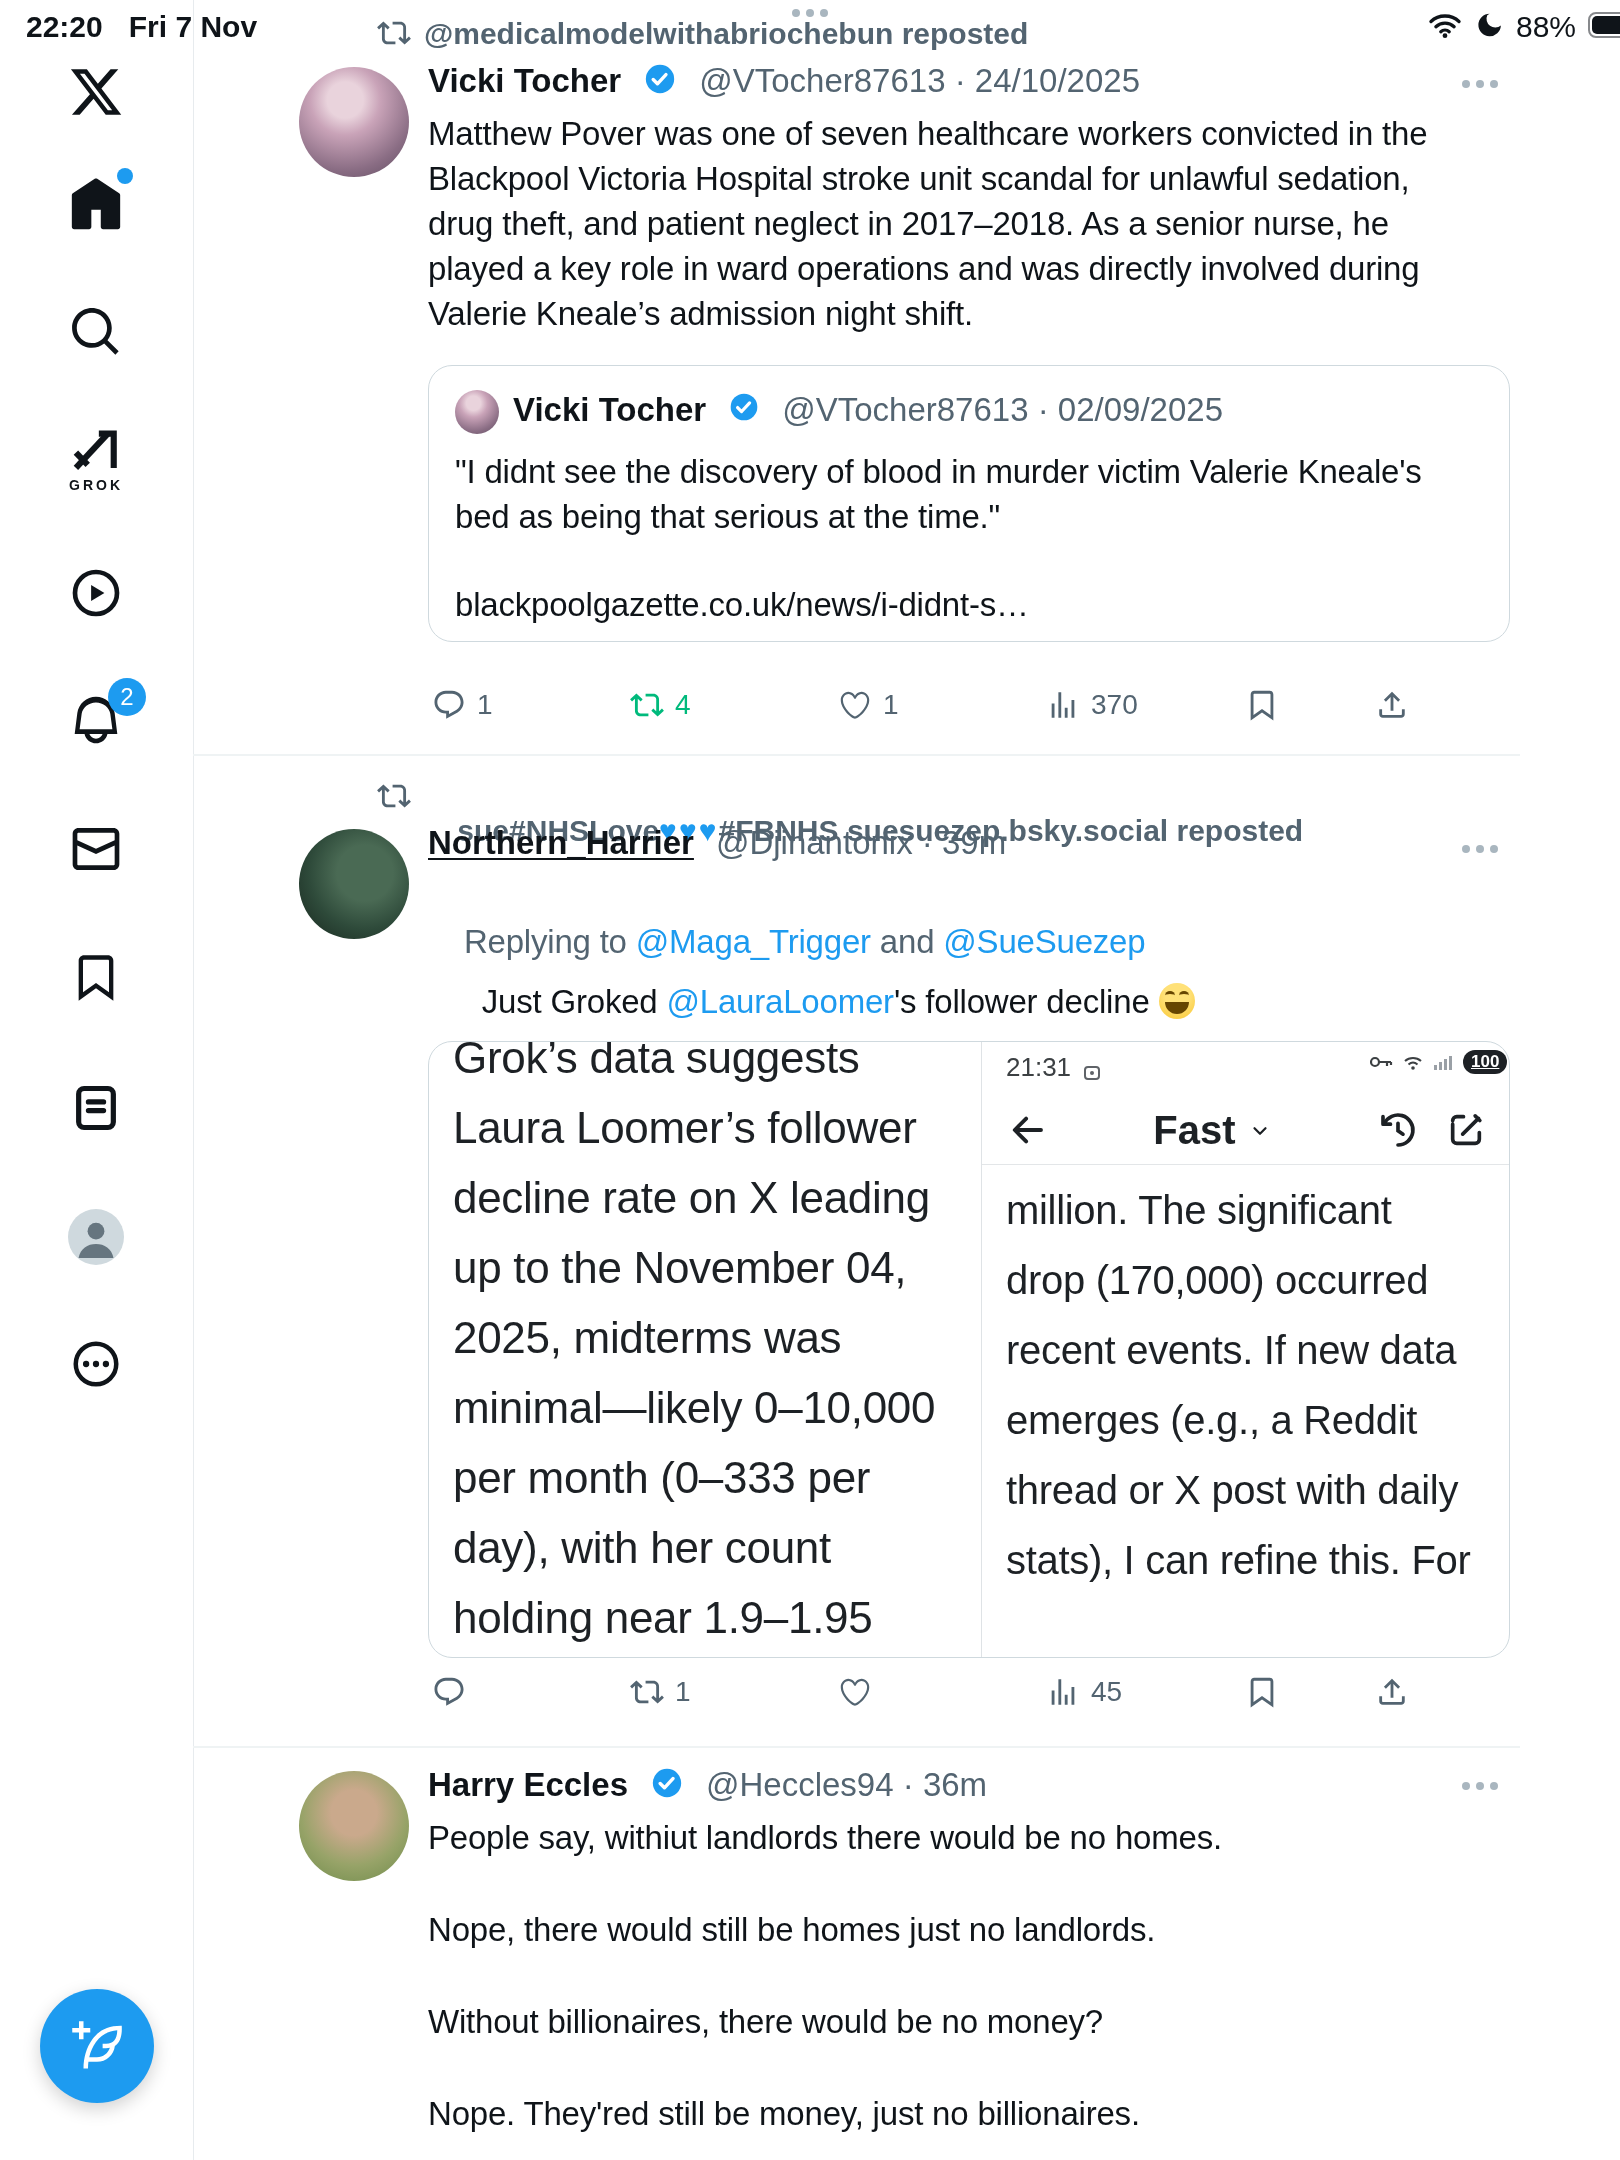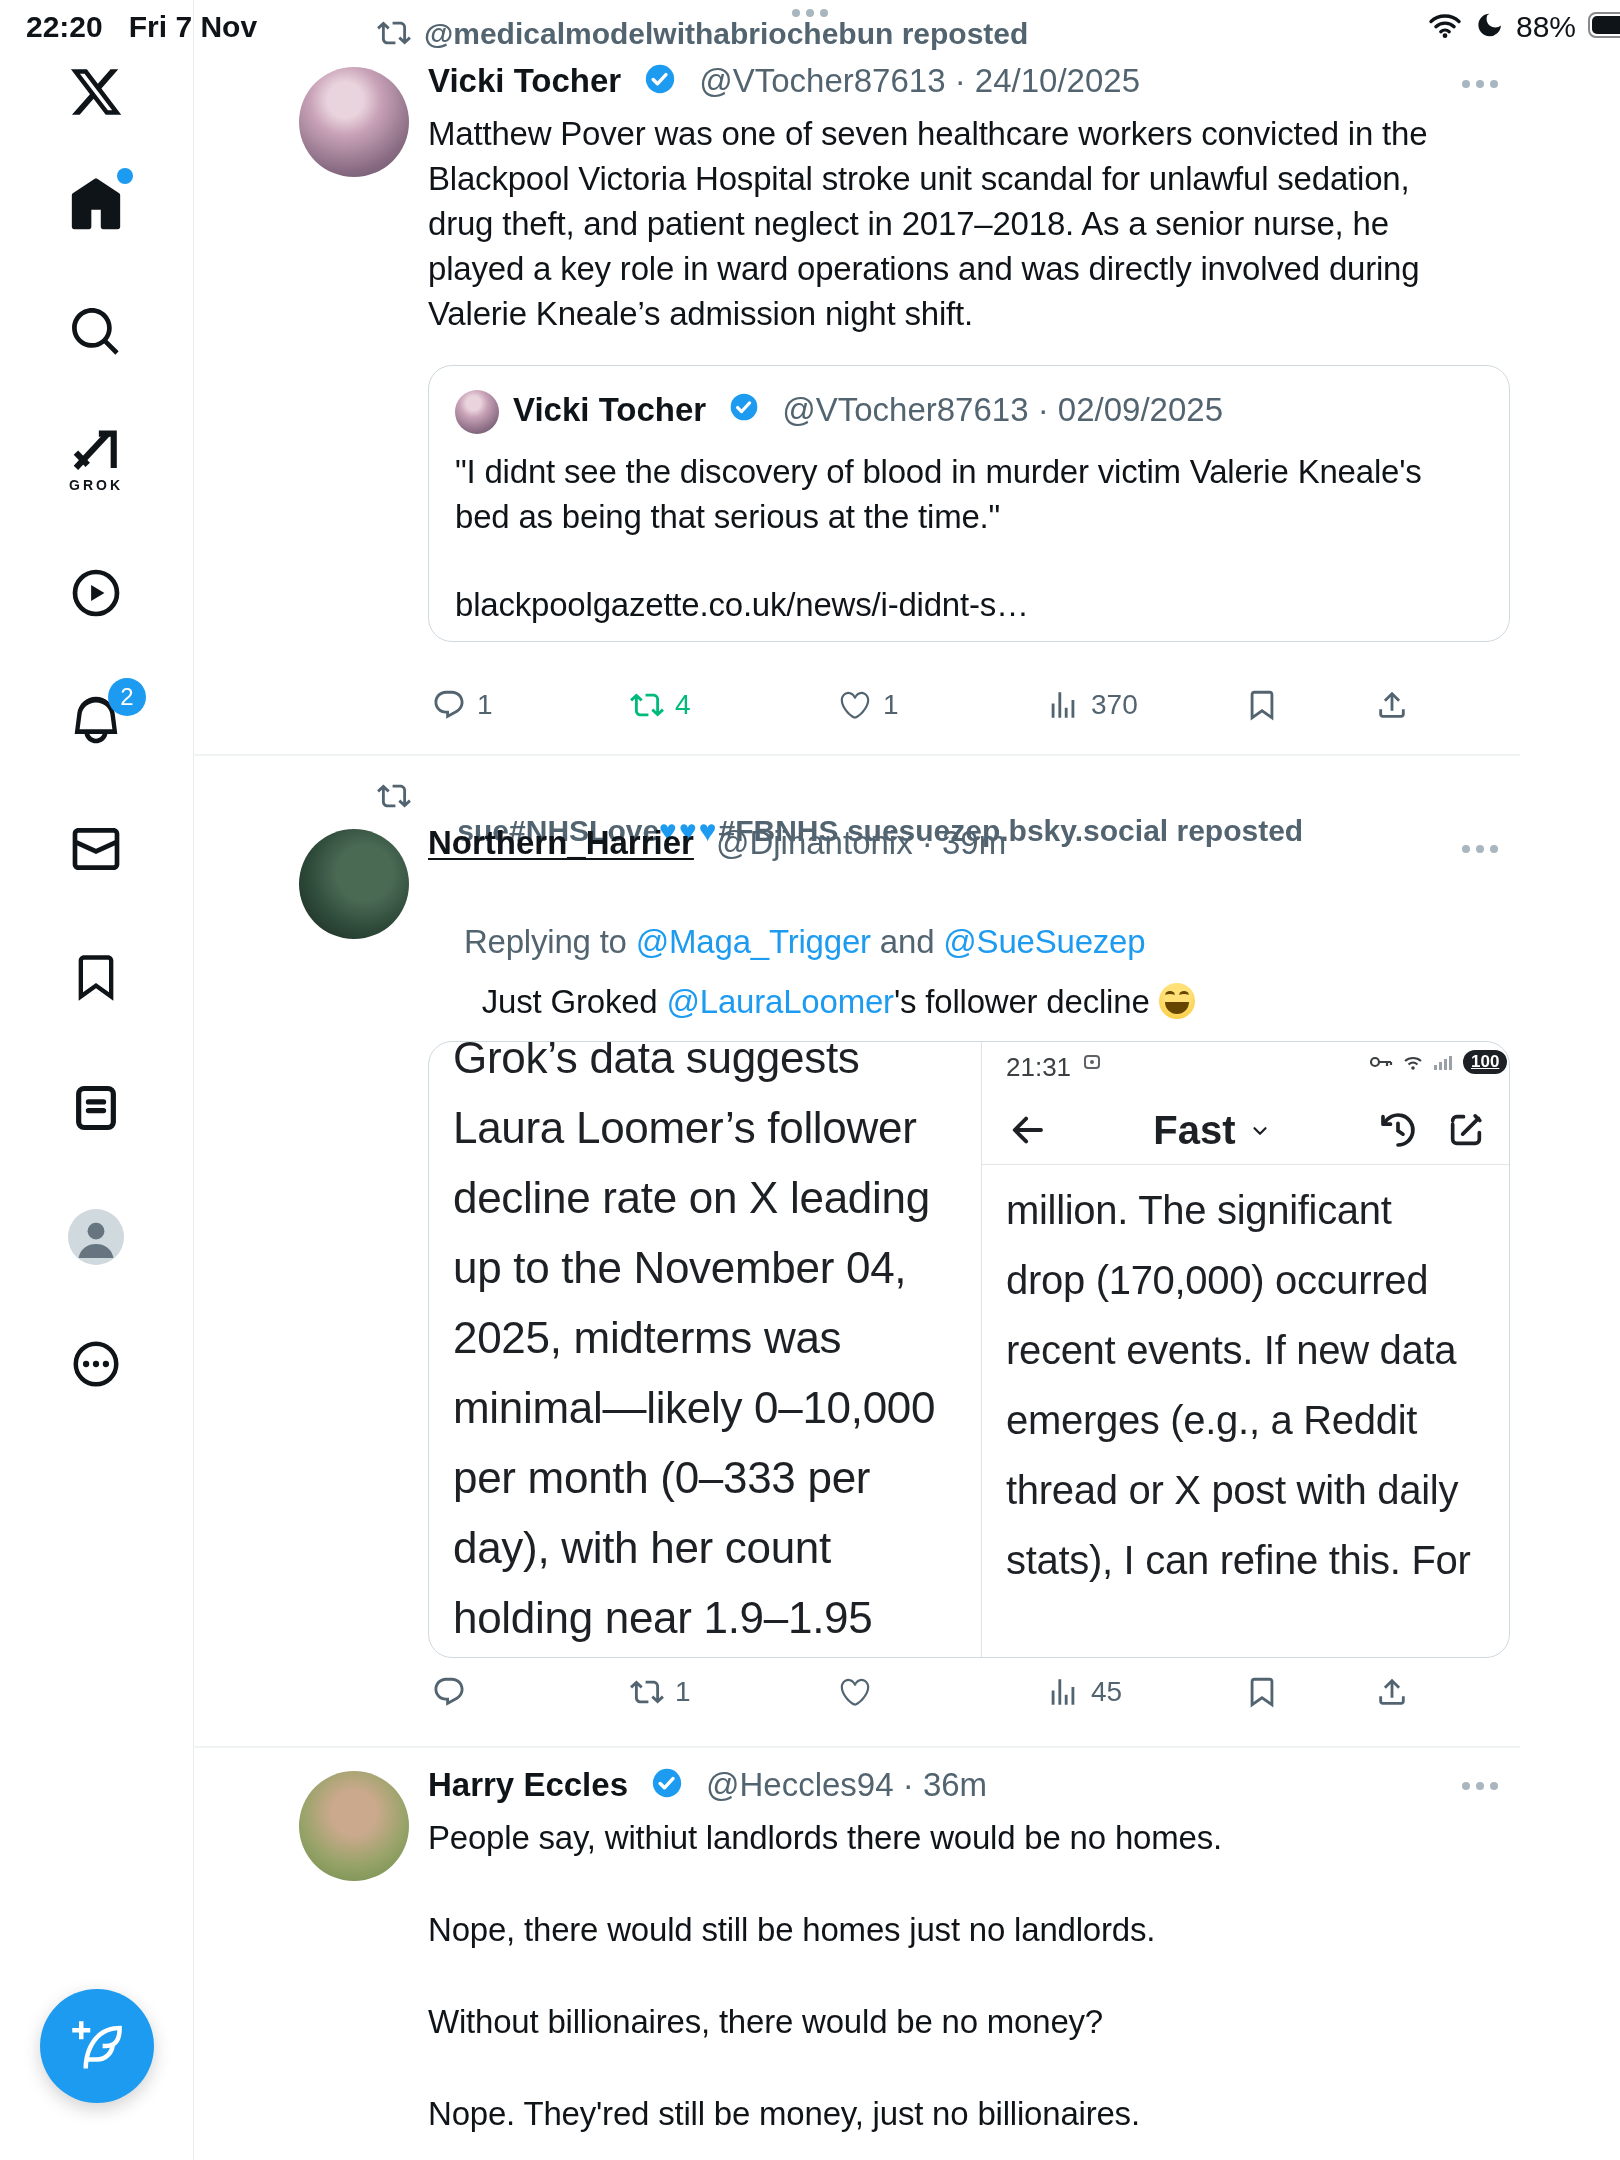--- a/index.html
+++ b/index.html
@@ -291,21 +291,21 @@
       <div class="line">decline rate on X leading</div>
       <div class="line">up to the November 04,</div>
       <div class="line">2025, midterms was</div>
       <div class="line">minimal—likely 0–10,000</div>
       <div class="line">per month (0–333 per</div>
       <div class="line">day), with her count</div>
       <div class="line">holding near 1.9–1.95</div>
     </div>
     <div class="abs" style="left:552px;top:0;width:1px;height:615px;background:#dfe3e6;"></div>
 
-    <div class="abs" style="left:577px;top:10px;display:flex;align-items:flex-start;gap:10px;font-size:26px;color:#3c4043;">
+    <div class="abs" style="left:577px;top:10px;display:flex;align-items:flex-end;gap:10px;font-size:26px;color:#3c4043;">
       <span>21:31</span>
       <svg width="22" height="20" viewBox="0 0 22 20">
         <rect x="4" y="4" width="14" height="12" rx="3" fill="none" stroke="#5f6368" stroke-width="2"></rect>
         <circle cx="11" cy="10" r="2" fill="#5f6368"></circle>
       </svg>
     </div>
     <div class="abs" style="left:940px;top:8px;display:flex;align-items:center;gap:8px;">
       <svg width="24" height="16" viewBox="0 0 24 16">
         <circle cx="6" cy="8" r="4" fill="none" stroke="#3c4043" stroke-width="2.2"></circle>
         <path d="M10 8h12M18 8v4M22 8v3" stroke="#3c4043" stroke-width="2.2"></path>

